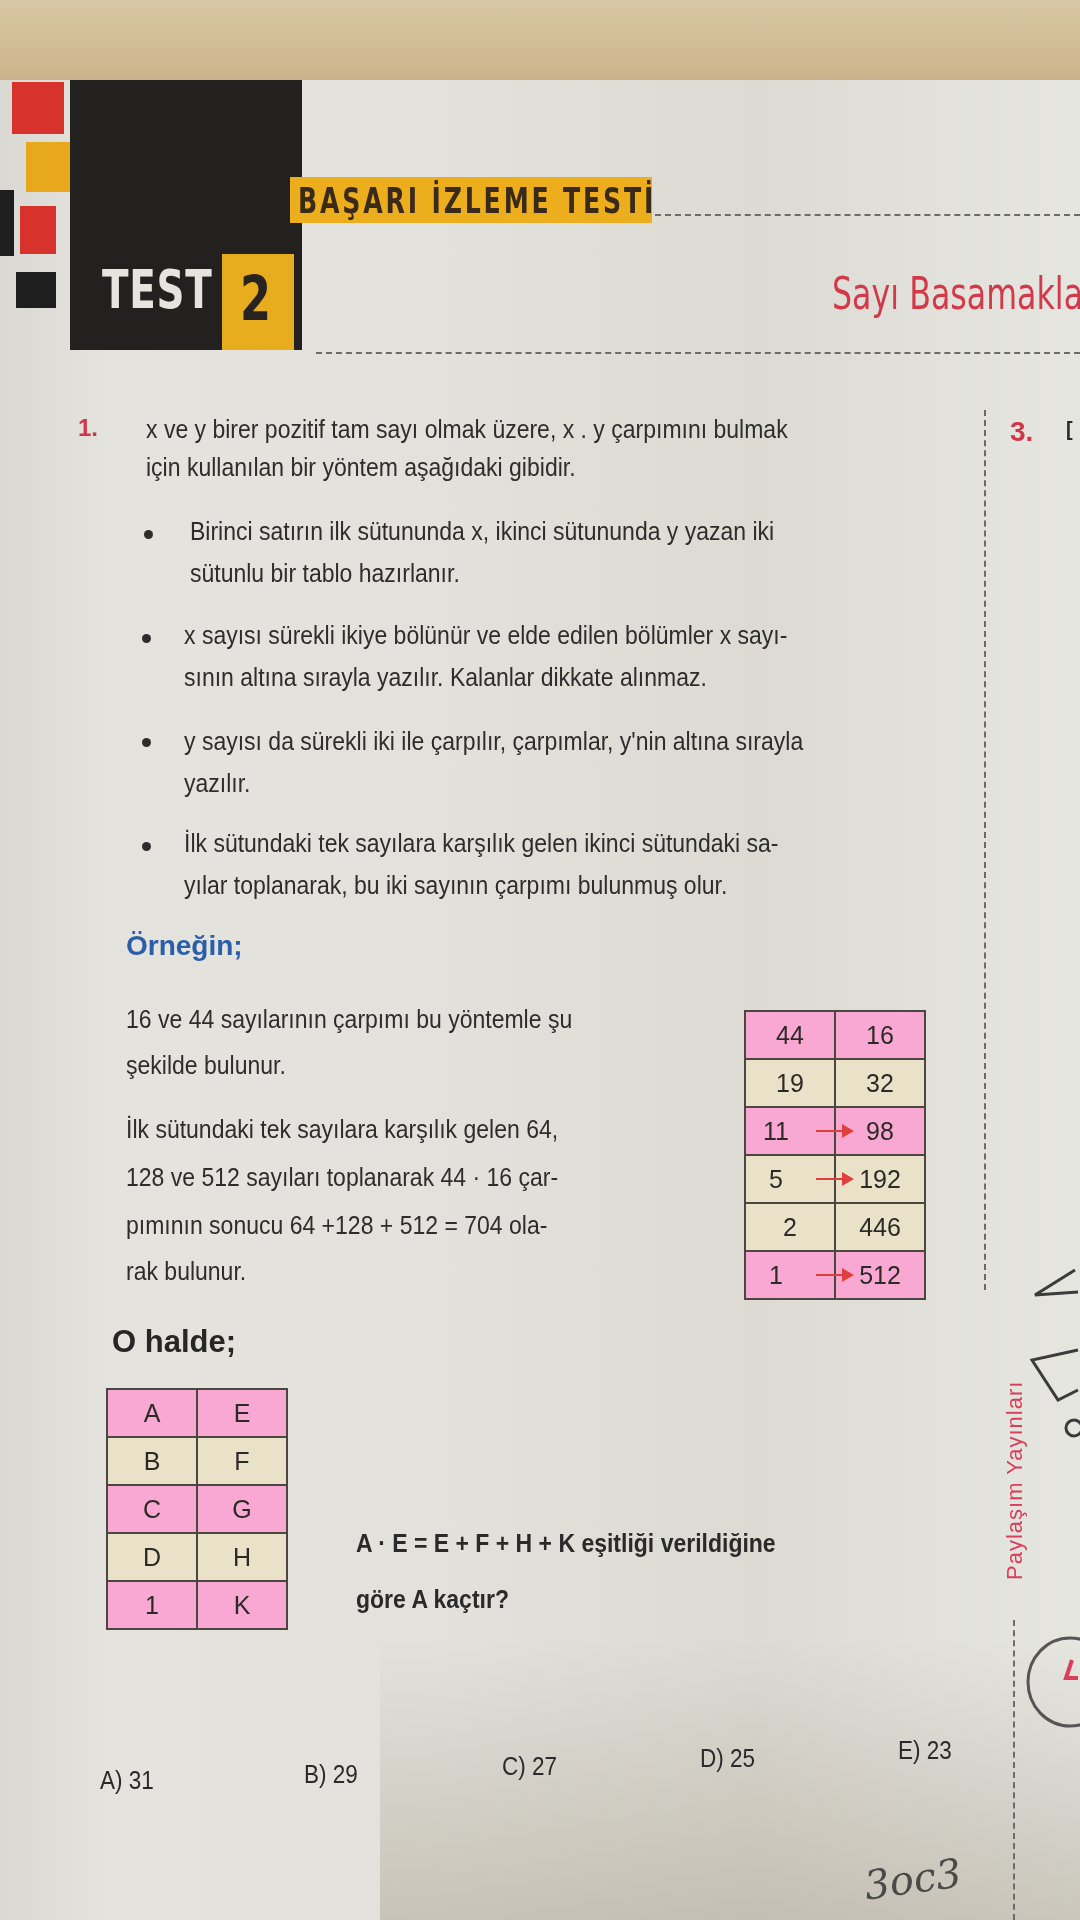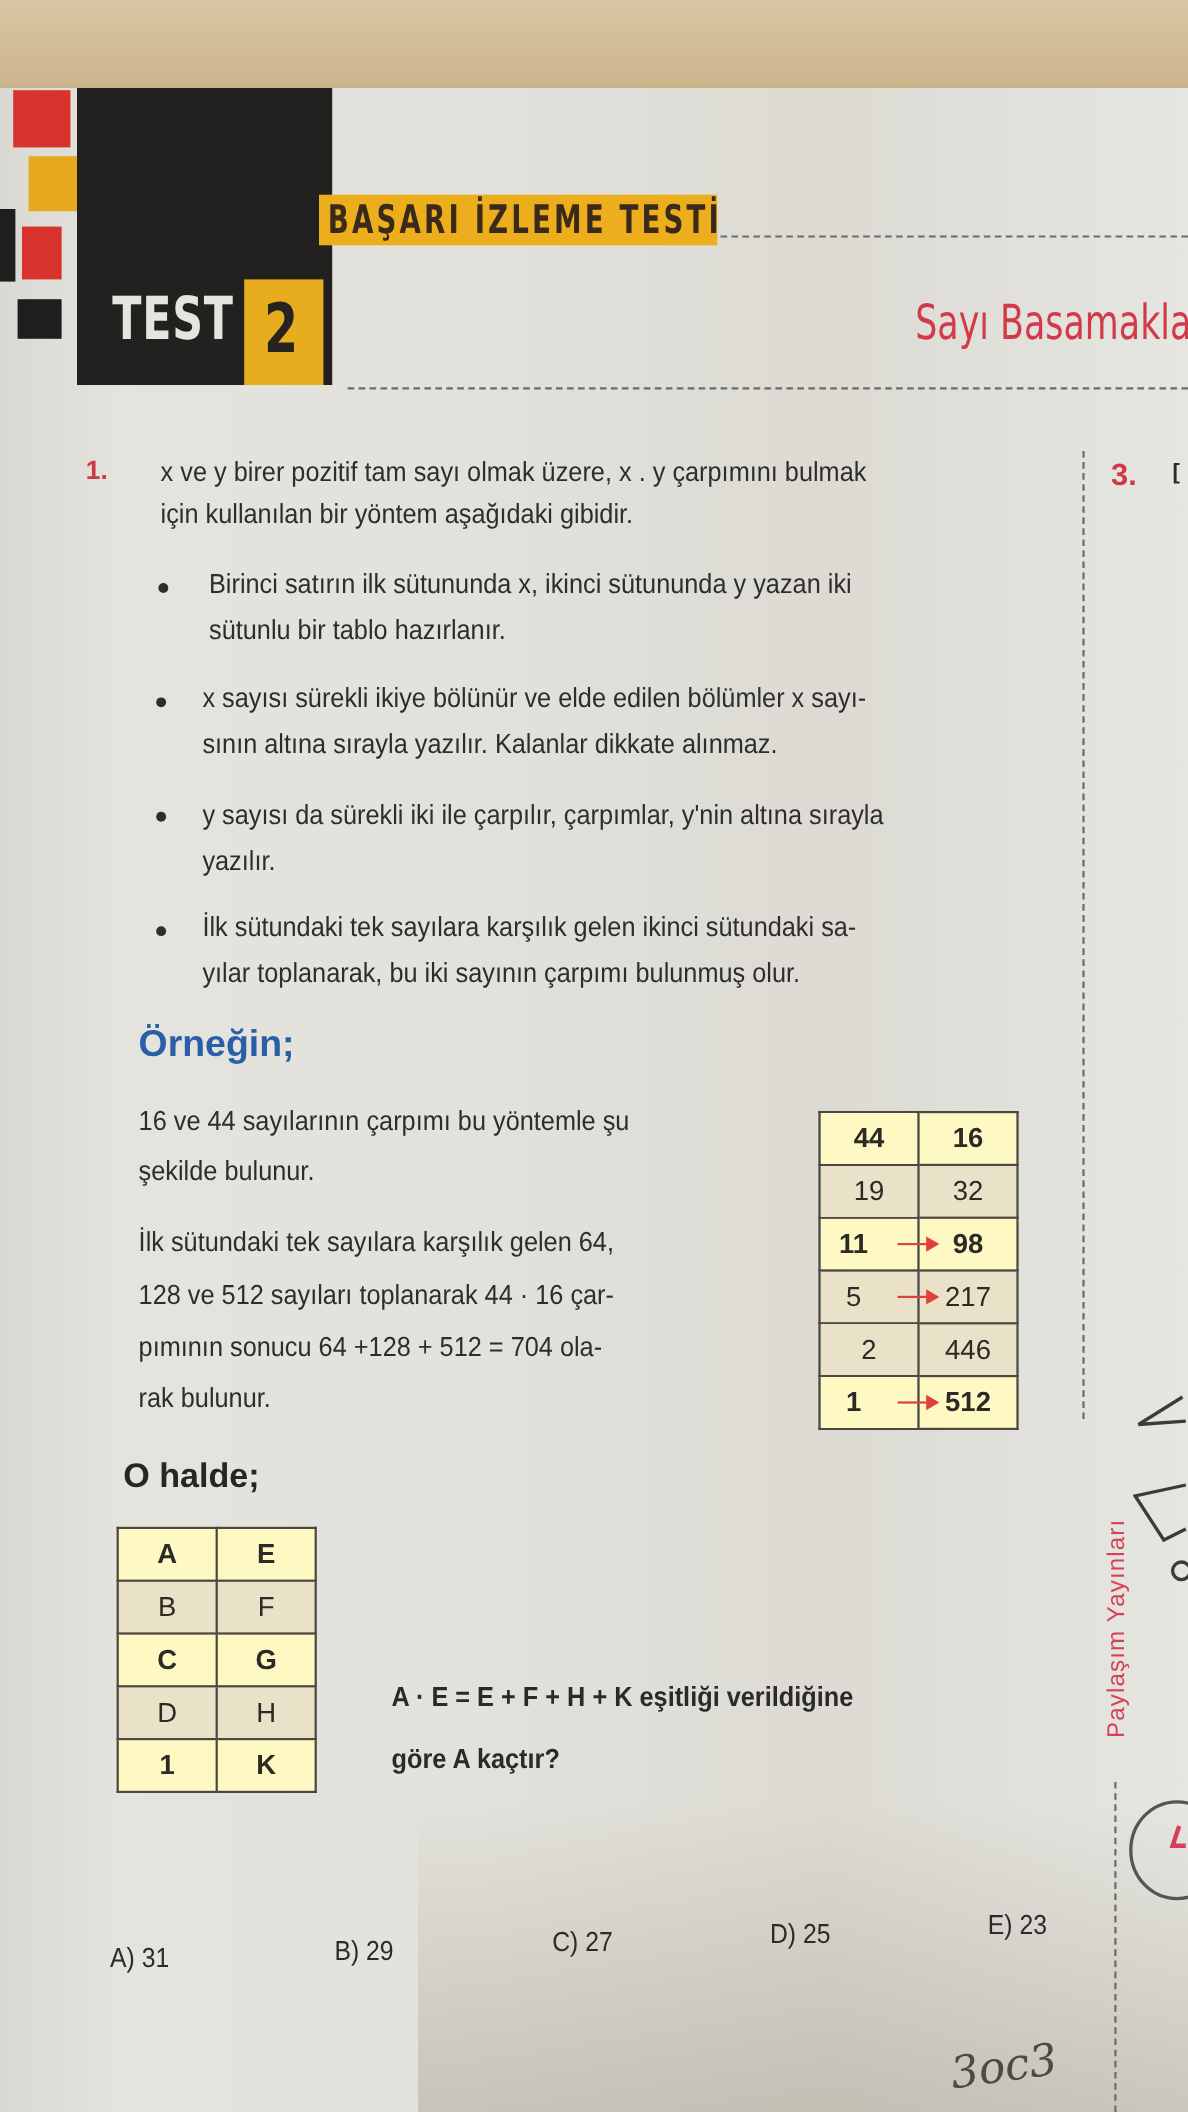--- a/index.html
+++ b/index.html
@@ -66,31 +66,31 @@
     position:absolute; font-size:24px; font-weight:bold; color:#d0384a;
   }
   .txt {
     position:absolute; font-size:25px; line-height:38px; color:#2d2d2d;
     transform:scaleX(0.92); transform-origin:left top; white-space:nowrap;
   }
   .bullet {
     position:absolute; width:9px; height:9px; border-radius:50%; background:#2d2d2d;
   }
   .label-blue {
-    position:absolute; left:126px; top:930px; font-size:34px; font-weight:bold; color:#2a5fa8;
+    position:absolute; left:126px; top:930px; font-size:28px; font-weight:bold; color:#2a5fa8;
   }
   .label-black {
     position:absolute; left:112px; top:1324px; font-size:31px; font-weight:bold; color:#262626;
   }
   
   table.grid { border-collapse:collapse; position:absolute; }
   table.grid td {
     border:2px solid #4a4640; text-align:center; font-size:25px; color:#2c2a26; padding:0;
   }
-  table.grid tr.hl td { background:#fef9c3;font-weight:bold; }
+  table.grid tr.hl td { background:#f9a8d4; }
   table.grid tr.pl td { background:#e9e2c8; }
   .ex-table { left:744px; top:1010px; }
   .ex-table td { width:88px; height:46px; }
   .ex-table td.c1 { position:relative; }
   .arrow {
     position:absolute; right:-16px; top:50%; width:34px; height:2px; background:#e0403c;
     transform:translateY(-1px);
   }
   .arrow::after {
     content:""; position:absolute; right:-4px; top:-6px;
@@ -184,21 +184,21 @@
   <tr class="pl">
     <td class="c1"><span>19</span></td>
     <td>32</td>
   </tr>
   <tr class="hl">
     <td class="c1"><span class="c1-val">11</span><span class="arrow"></span></td>
     <td>98</td>
   </tr>
   <tr class="pl">
     <td class="c1"><span class="c1-val">5</span><span class="arrow"></span></td>
-    <td>217</td>
+    <td>192</td>
   </tr>
   <tr class="pl">
     <td class="c1"><span>2</span></td>
     <td>446</td>
   </tr>
   <tr class="hl">
     <td class="c1"><span class="c1-val">1</span><span class="arrow"></span></td>
     <td>512</td>
   </tr>
 </tbody>

